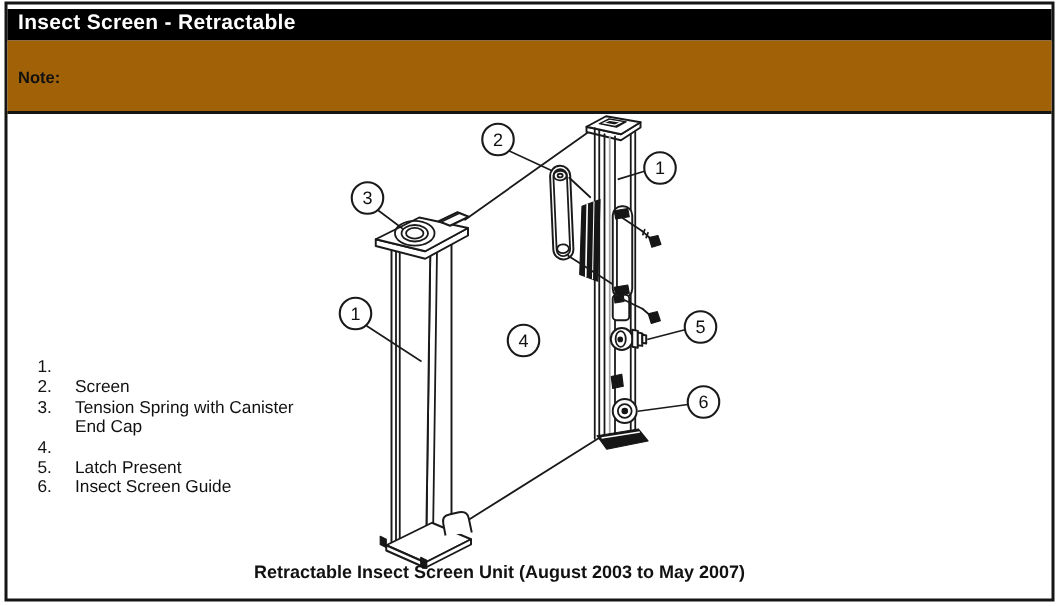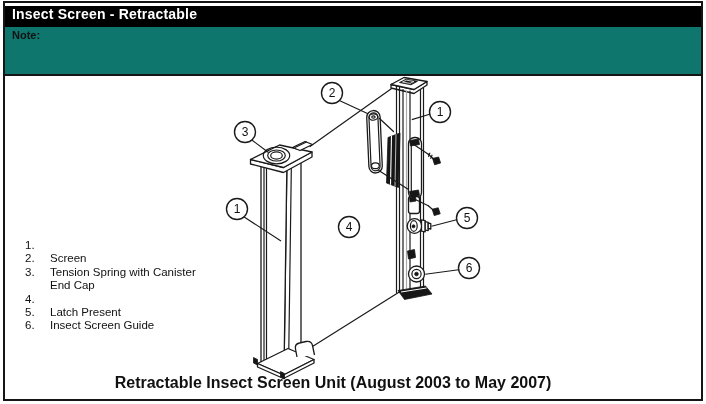--- a/index.html
+++ b/index.html
@@ -11,31 +11,31 @@
   .page-border { position:absolute; left:3px; top:1px; right:3px; bottom:3px; border:2px solid #151515; }
   .header-bar {
     position:absolute; left:5px; top:6px; right:5px; height:21px;
     background:#000; color:#fff; display:flex; align-items:flex-start;
     padding-left:7px; box-sizing:border-box;
   }
   .title { font-size:14px; font-weight:bold; letter-spacing:.2px; }
   .subtitle { font-size:13px; font-weight:bold; font-style:italic; margin-left:22px; }
   .note-box {
     position:absolute; left:5px; top:27px; right:5px; height:49px;
-    border-bottom:2px solid #151515; padding:2px 7px; box-sizing:border-box; background:#0f766e;
+    border-bottom:2px solid #151515; padding:19px 7px; box-sizing:border-box; background:#a16207;
   }
   .note-label { font-size:11px; font-weight:bold; line-height:13px; }
   .note-text  { font-size:11px; line-height:14px; }
   .parts { position:absolute; left:25px; top:239px; }
   .part-row { display:flex; font-size:11.5px; line-height:13.4px; }
   .part-num { width:25px; flex:none; }
   .part-label { width:162px; white-space:pre-line; }
   .caption {
     position:absolute; top:374px; left:0; width:706px; text-align:center;
-    font-size:16px; font-weight:bold; padding-right:40px; box-sizing:border-box;
+    font-size:12px; font-weight:bold; padding-right:40px; box-sizing:border-box;
   }
   svg.diagram { position:absolute; left:0; top:0; }
   svg .ln   { fill:none; stroke:#1a1a1a; stroke-width:1.2; stroke-linecap:round; stroke-linejoin:round; }
   svg .face { fill:#ffffff; stroke:#1a1a1a; stroke-width:1.3; stroke-linejoin:round; }
   svg .dark { fill:#161616; stroke:#161616; stroke-width:.8; stroke-linejoin:round; }
   svg .callout-circle { fill:#ffffff; stroke:#1a1a1a; stroke-width:1.4; }
   svg .callout-num { font-family:"Liberation Sans",sans-serif; font-size:12px; fill:#111; text-anchor:middle; }
   svg .leader { fill:none; stroke:#1a1a1a; stroke-width:1.1; }
 </style>
 </head>

